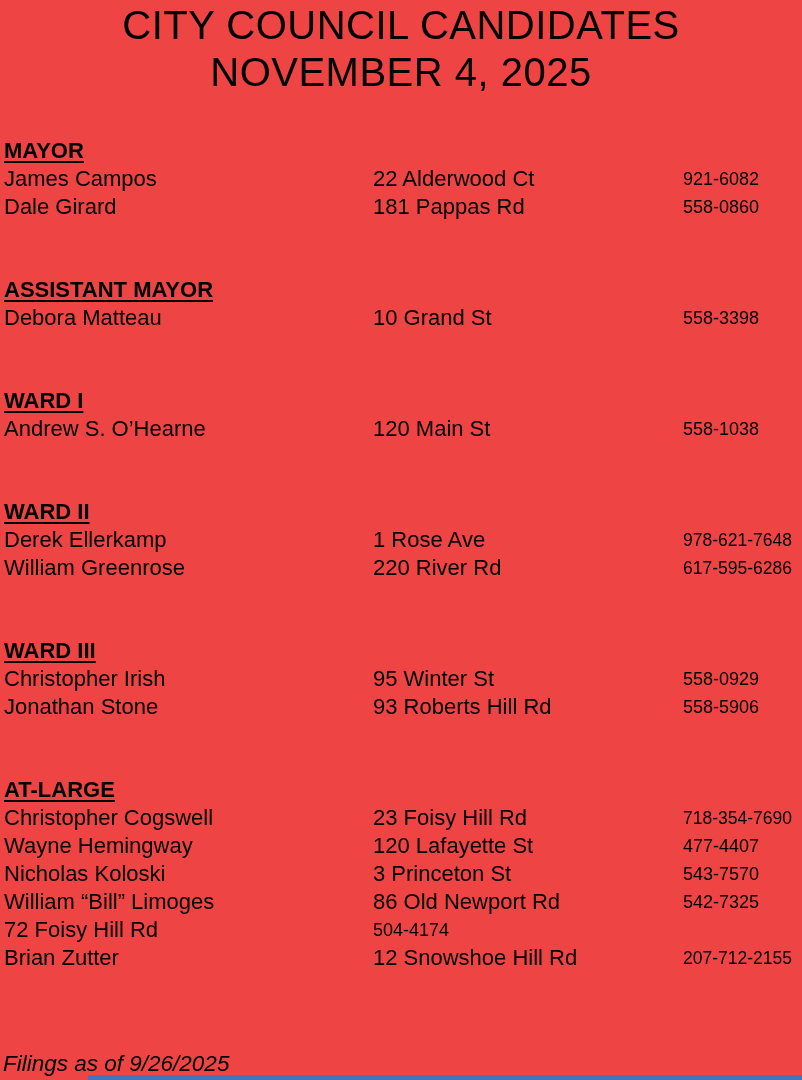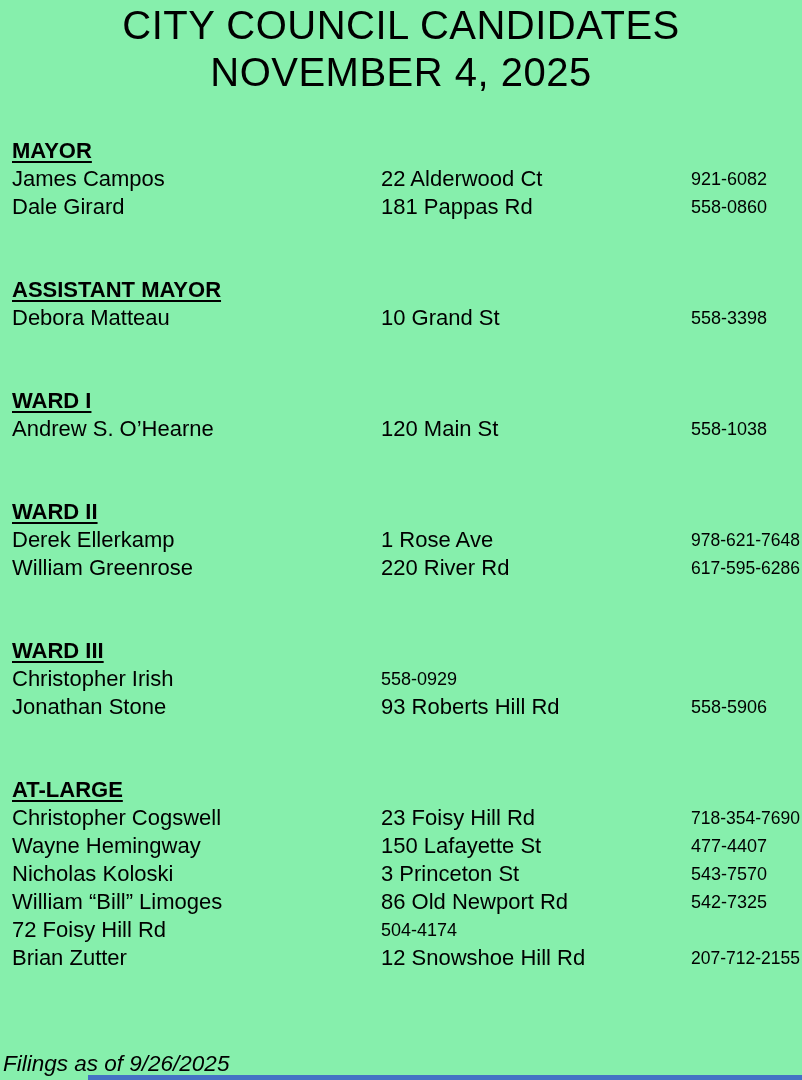--- a/index.html
+++ b/index.html
@@ -5,37 +5,37 @@
   html, body { margin: 0; padding: 0; }
   body {
     font-family: "Liberation Sans", "DejaVu Sans", sans-serif;
     color: #000;
     background: #fff;
   }
   .doc {
     position: relative;
     width: 802px;
     height: 1080px;
-    background: #86efac;
+    background: #ef4444;
     overflow: hidden;
   }
   .title {
     padding-top: 2px;
     text-align: center;
     font-size: 40px;
     line-height: 47px;
     font-weight: 400;
     letter-spacing: 0.5px;
     white-space: nowrap;
   }
   .sections {
     margin-top: 41px;
     padding-left: 4px;
   }
-  .candidate-section { margin: 0 0 55px 8px; }
+  .candidate-section { margin: 0 0 55px 0; }
   .section-heading {
     margin: 0;
     font-size: 22px;
     line-height: 28px;
     font-weight: 700;
     text-decoration: underline;
     text-decoration-thickness: 2px;
     text-underline-offset: 3px;
     display: inline-block;
   }
@@ -100,33 +100,34 @@
           <span class="name">Derek Ellerkamp</span>
           <span class="address">1 Rose Ave</span>
           <span class="phone small">978-621-7648</span>
         </div><div class="candidate-row">
           <span class="name">William Greenrose</span>
           <span class="address">220 River Rd</span>
           <span class="phone small">617-595-6286</span>
         </div></section>
       <section class="candidate-section"><h2 class="section-heading">WARD III</h2><div class="candidate-row">
           <span class="name">Christopher Irish</span>
+          <span class="address">95 Winter St</span>
           <span class="phone">558-0929</span>
         </div><div class="candidate-row">
           <span class="name">Jonathan Stone</span>
           <span class="address">93 Roberts Hill Rd</span>
           <span class="phone">558-5906</span>
         </div></section>
       <section class="candidate-section"><h2 class="section-heading">AT-LARGE</h2><div class="candidate-row">
           <span class="name">Christopher Cogswell</span>
           <span class="address">23 Foisy Hill Rd</span>
           <span class="phone small">718-354-7690</span>
         </div><div class="candidate-row">
           <span class="name">Wayne Hemingway</span>
-          <span class="address">150 Lafayette St</span>
+          <span class="address">120 Lafayette St</span>
           <span class="phone">477-4407</span>
         </div><div class="candidate-row">
           <span class="name">Nicholas Koloski</span>
           <span class="address">3 Princeton St</span>
           <span class="phone">543-7570</span>
         </div><div class="candidate-row">
           <span class="name">William “Bill” Limoges</span>
           <span class="address">86 Old Newport Rd</span>
           <span class="phone">542-7325</span>
         </div><div class="candidate-row">

